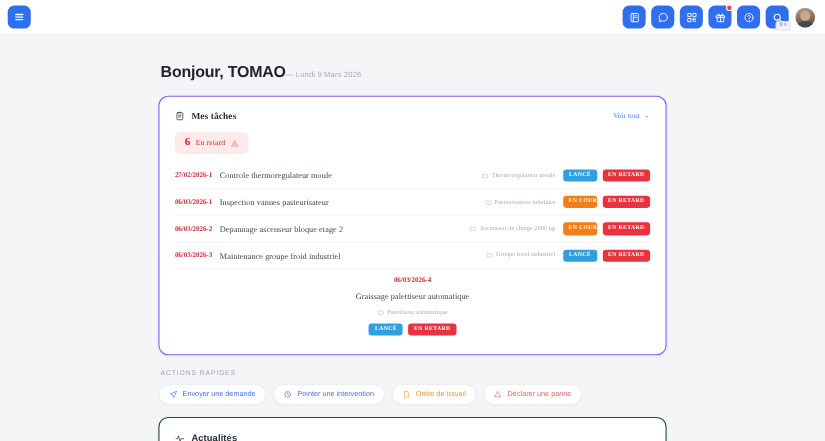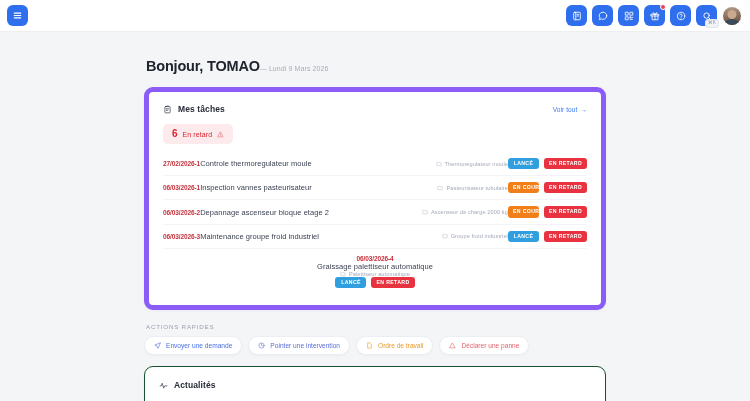--- a/index.html
+++ b/index.html
@@ -132,23 +132,24 @@
   }
   .greeting-date {
     font-size: 7px;
     color: #a7adbb;
     letter-spacing: .1px;
   }
 
   
   .card {
     background: #ffffff;
-    border: 5px solid #8b5cf6;
+    border: 1px solid #8b5cf6;
     border-radius: 9px;
     box-shadow: 0 1px 3px rgba(30, 40, 70, .05);
+    font-family: Liberation Serif, serif;
   }
 
   .card-head {
     display: flex;
     align-items: center;
     justify-content: space-between;
     padding: 12px 14px 0 14px;
   }
   .card-title {
     display: flex;
@@ -193,20 +194,21 @@
     letter-spacing: .1px;
   }
   .late-pill .warn { color: #e1737c; display: flex; }
 
   
   .task-list { padding: 4px 14px 11px 14px; }
 
   .task-row {
     display: flex;
     align-items: center;
+    gap: 7px;
     padding: 6px 0;
     border-bottom: 1px solid #f3f4f7;
   }
   .task-row:last-child { border-bottom: none; flex-direction: column; }
 
   .task-ref {
     font-size: 6.5px;
     font-weight: bold;
     color: #c8313c;
     white-space: nowrap;

